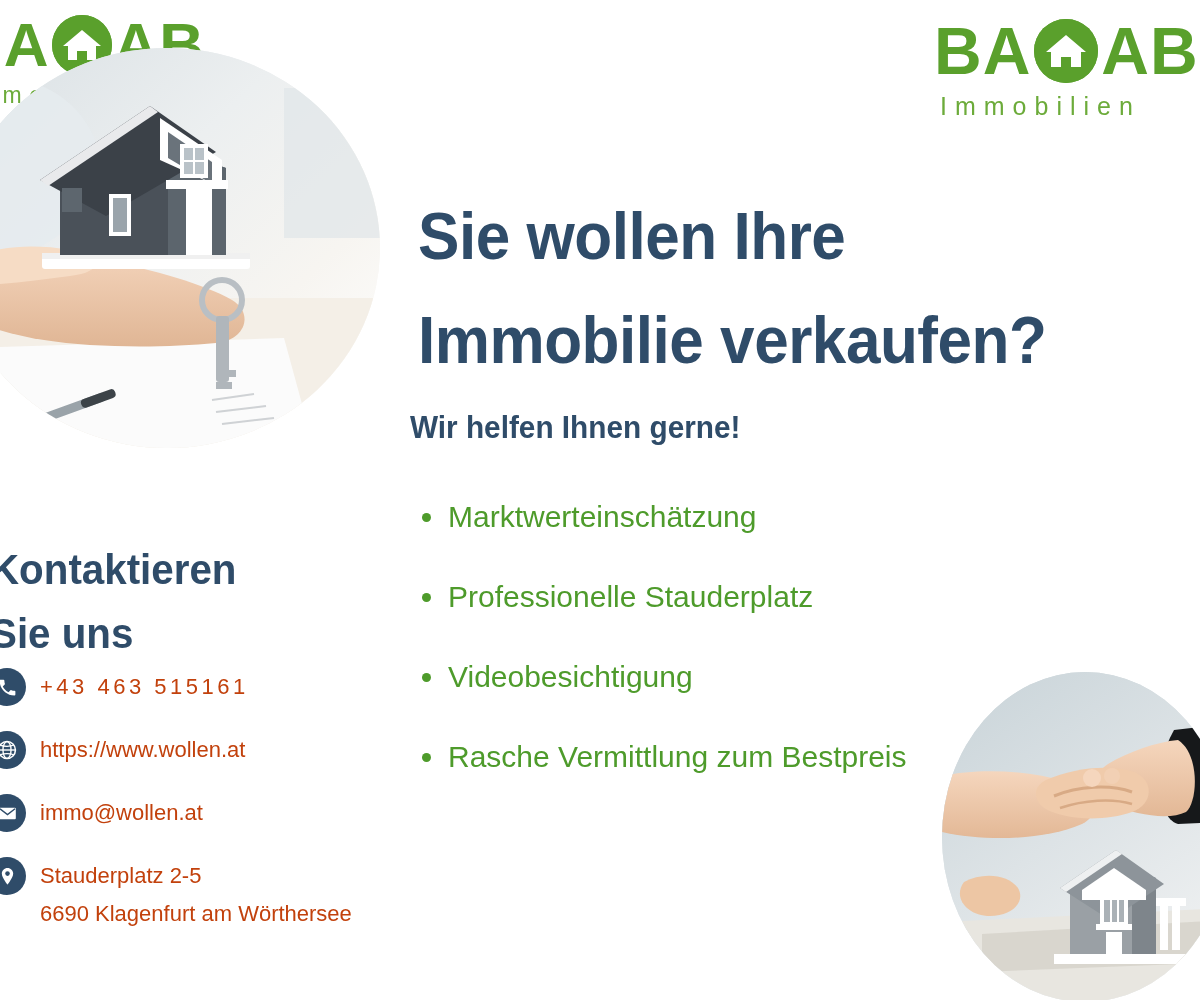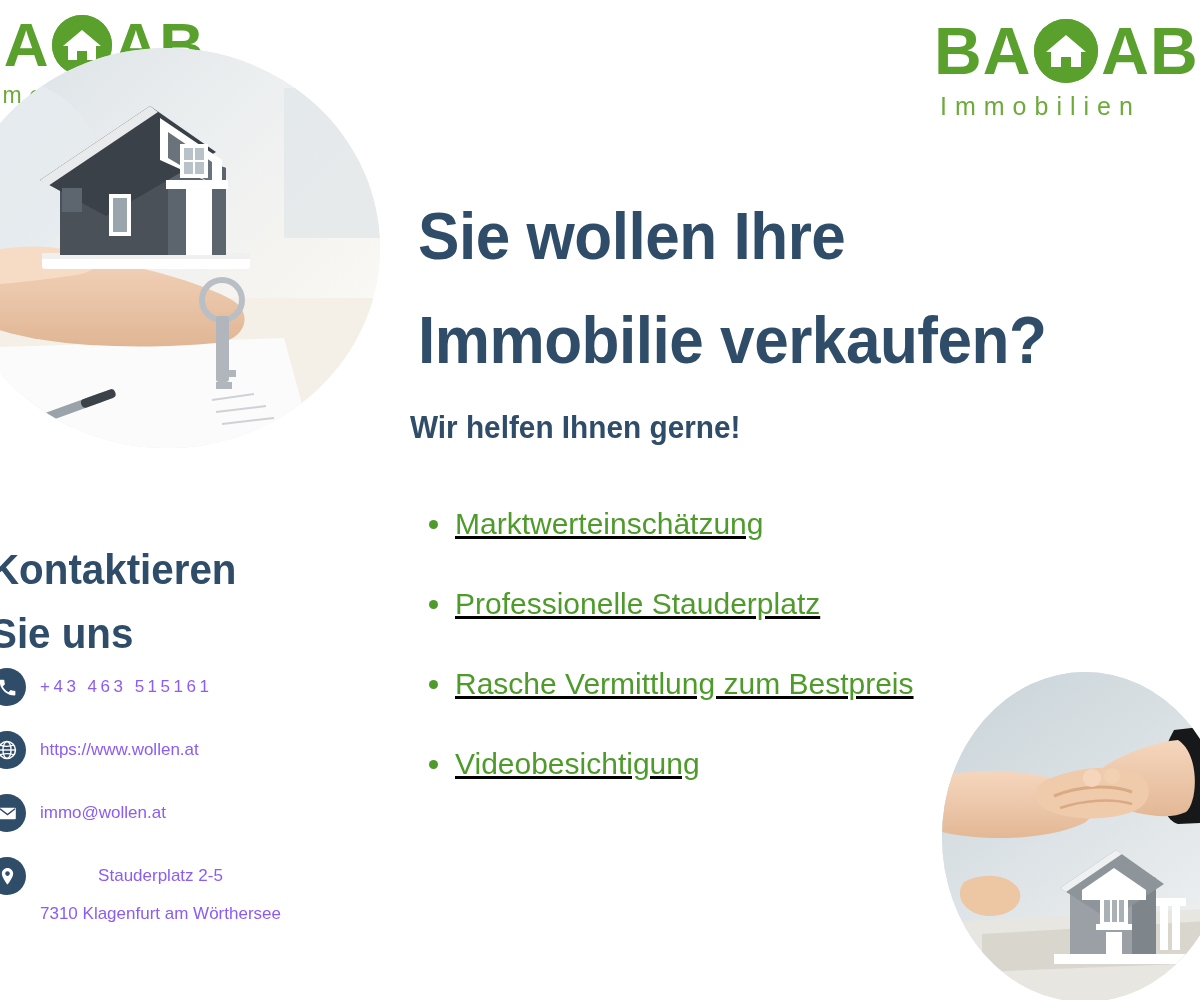--- a/index.html
+++ b/index.html
@@ -112,23 +112,22 @@
     transform-origin: left center;
   }
 
   
   #benefits {
     position: absolute;
     left: 406px;
     top: 490px;
     width: 760px;
     list-style: none;
-    margin: 15px;
+    margin: 8px;
     padding: 0;
-    text-decoration: underline;
   }
   #benefits li {
     position: relative;
     height: 80px;
     padding-left: 34px;
     font-size: 30px;
     color: #4e9b2b;
     line-height: 38px;
     white-space: nowrap;
   }
@@ -176,25 +175,24 @@
     height: 38px;
     border-radius: 50%;
     background: #2f4c69;
     display: flex;
     align-items: center;
     justify-content: center;
     margin-right: 14px;
   }
   .contact-ico svg { display: block; }
   .contact-text {
-    font-size: 17px;
-    color: #8b5cf6;
+    font-size: 22px;
+    color: #c2410c;
     line-height: 38px;
     white-space: nowrap;
-    text-align: center;
   }
   .contact-text.spaced { letter-spacing: 3.5px; }
   .contact-text .line2 { display: block; }
 </style>
 </head>
 <body>
 
 <div id="page">
 
   <div class="logo" id="logo-tl">
@@ -304,25 +302,25 @@
     <li>
       <span class="dot"></span>
       <span>Marktwerteinschätzung</span>
     </li>
     <li>
       <span class="dot"></span>
       <span>Professionelle Stauderplatz</span>
     </li>
     <li>
       <span class="dot"></span>
-      <span>Rasche Vermittlung zum Bestpreis</span>
+      <span>Videobesichtigung</span>
     </li>
     <li>
       <span class="dot"></span>
-      <span>Videobesichtigung</span>
+      <span>Rasche Vermittlung zum Bestpreis</span>
     </li>
   </ul>
 
   <div id="contact-heading">
     <div>Kontaktieren</div>
     <div>Sie uns</div>
   </div>
 
   <div id="contact-list">
 
@@ -360,21 +358,21 @@
 
     <div class="contact-row">
       <span class="contact-ico">
         <svg viewBox="0 0 24 24" width="21" height="21" aria-hidden="true">
           <path fill="#ffffff" d="M12 2.2c-3.6 0-6.5 2.9-6.5 6.5 0 4.9 6.5 12.6 6.5 12.6s6.5-7.7 6.5-12.6c0-3.6-2.9-6.5-6.5-6.5z"></path>
           <circle cx="12" cy="8.7" r="2.6" fill="#2f4c69"></circle>
         </svg>
       </span>
       <span class="contact-text">
         <span>Stauderplatz 2-5</span>
-        <span class="line2">7310 Klagenfurt am Wörthersee</span>
+        <span class="line2">6690 Klagenfurt am Wörthersee</span>
       </span>
     </div>
 
   </div>
 
   <div class="photo" id="photo-handshake">
     <svg viewBox="0 0 286 330" preserveAspectRatio="xMidYMid slice" aria-hidden="true">
       <defs>
         <linearGradient id="bgB" x1="0" y1="0" x2="0.6" y2="1">
           <stop offset="0%" stop-color="#c8d3d8"></stop>

